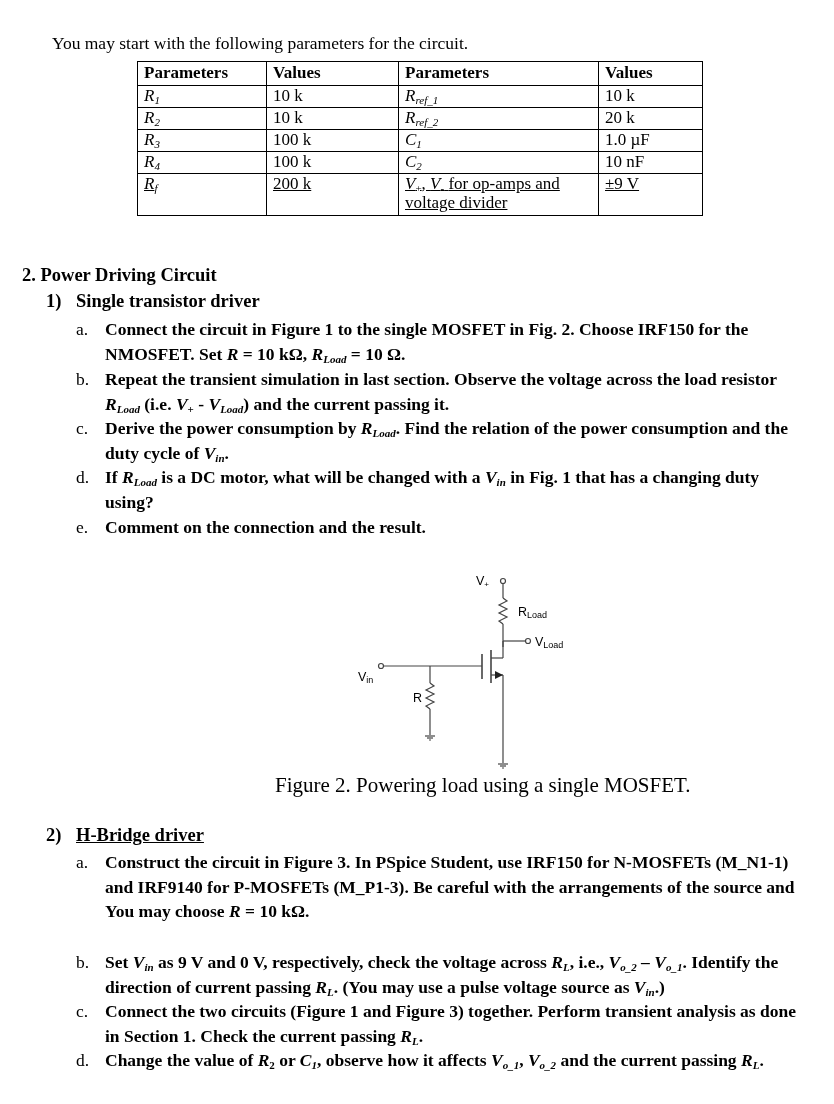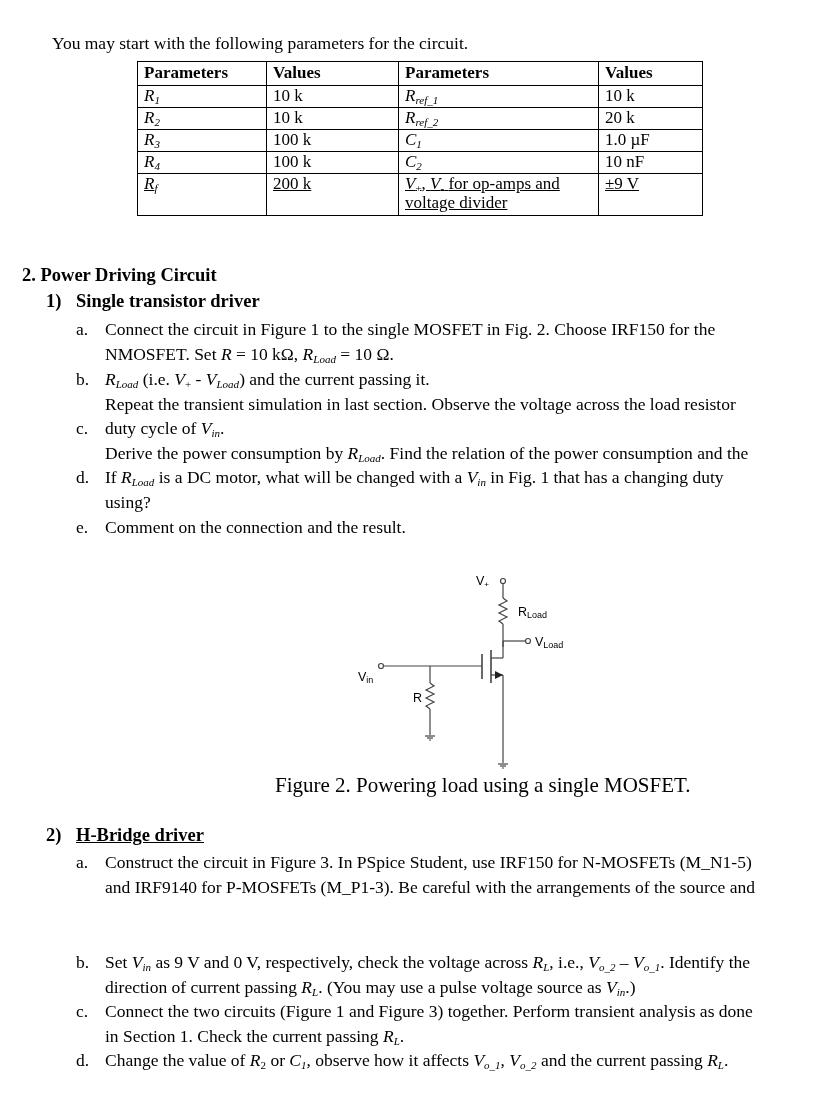--- a/index.html
+++ b/index.html
@@ -24,21 +24,21 @@
   .c1 { width: 116px; } .c2 { width: 119px; } .c3 { width: 187px; } .c4 { width: 91px; }
   .it { font-style: italic; }
   sub { font-size: 11px; vertical-align: -3px; line-height: 0; }
 
   .h2 { left: 22px; top: 265px; font-weight: bold; font-size: 18.5px; }
   .h3 { left: 46px; font-weight: bold; font-size: 18.5px; }
   .h3 .num { display: inline-block; width: 30px; }
   .item { left: 76px; font-size: 17.5px; line-height: 24.5px; }
   .item .lbl { position: absolute; left: 0; top: 0; }
   .item .txt { position: absolute; left: 29px; top: 0; }
-  .item .line { display: block; white-space: nowrap; }
+  .item .line { display: block; white-space: nowrap; font-weight: bold; }
 
   .caption { left: 275px; top: 773px; font-size: 21px; }
 
   svg.circuit { position: absolute; left: 340px; top: 565px; }
   .clabel { font-family: "Liberation Sans", sans-serif; font-size: 12.5px; }
 </style>
 </head>
 <body>
 
 <div class="abs intro">You may start with the following parameters for the circuit.</div>
@@ -93,29 +93,29 @@
 <div class="abs item" style="top:317px;">
   <span class="lbl">a.</span>
   <div class="txt">
     <span class="line">Connect the circuit in Figure 1 to the single MOSFET in Fig. 2. Choose IRF150 for the</span>
     <span class="line">NMOSFET. Set <i>R</i> = 10 kΩ, <i>R<sub>Load</sub></i> = 10 Ω.</span>
   </div>
 </div>
 <div class="abs item" style="top:367px;">
   <span class="lbl">b.</span>
   <div class="txt">
+    <span class="line">Repeat the transient simulation in last section. Observe the voltage across the load resistor</span>
     <span class="line"><i>R<sub>Load</sub></i> (i.e. <i>V</i><sub>+</sub> - <i>V<sub>Load</sub></i>) and the current passing it.</span>
-    <span class="line">Repeat the transient simulation in last section. Observe the voltage across the load resistor</span>
   </div>
 </div>
 <div class="abs item" style="top:416px;">
   <span class="lbl">c.</span>
   <div class="txt">
+    <span class="line">Derive the power consumption by <i>R<sub>Load</sub></i>. Find the relation of the power consumption and the</span>
     <span class="line">duty cycle of <i>V<sub>in</sub></i>.</span>
-    <span class="line">Derive the power consumption by <i>R<sub>Load</sub></i>. Find the relation of the power consumption and the</span>
   </div>
 </div>
 <div class="abs item" style="top:465px;">
   <span class="lbl">d.</span>
   <div class="txt">
     <span class="line">If <i>R<sub>Load</sub></i> is a DC motor, what will be changed with a <i>V<sub>in</sub></i> in Fig. 1 that has a changing duty</span>
     <span class="line">using?</span>
   </div>
 </div>
 <div class="abs item" style="top:515px;">
@@ -177,22 +177,23 @@
 
 <div class="abs caption">Figure 2. Powering load using a single MOSFET.</div>
 
 <div class="abs h3" style="top:825px;text-decoration:underline;">
   <span class="num">2)</span><span>H-Bridge driver</span>
 </div>
 
 <div class="abs item" style="top:850px;">
   <span class="lbl">a.</span>
   <div class="txt">
-    <span class="line">Construct the circuit in Figure 3. In PSpice Student, use IRF150 for N-MOSFETs (M_N1-5)</span>
+    <span class="line">Construct the circuit in Figure 3. In PSpice Student, use IRF150 for N-MOSFETs (M_N1-1)</span>
     <span class="line">and IRF9140 for P-MOSFETs (M_P1-3). Be careful with the arrangements of the source and</span>
+    <span class="line">You may choose <i>R</i> = 10 kΩ.</span>
   </div>
 </div>
 <div class="abs item" style="top:950px;">
   <span class="lbl">b.</span>
   <div class="txt">
     <span class="line">Set <i>V<sub>in</sub></i> as 9 V and 0 V, respectively, check the voltage across <i>R<sub>L</sub></i>, i.e., <i>V<sub>o_2</sub></i> – <i>V<sub>o_1</sub></i>. Identify the</span>
     <span class="line">direction of current passing <i>R<sub>L</sub></i>. (You may use a pulse voltage source as <i>V<sub>in</sub></i>.)</span>
   </div>
 </div>
 <div class="abs item" style="top:999px;">

